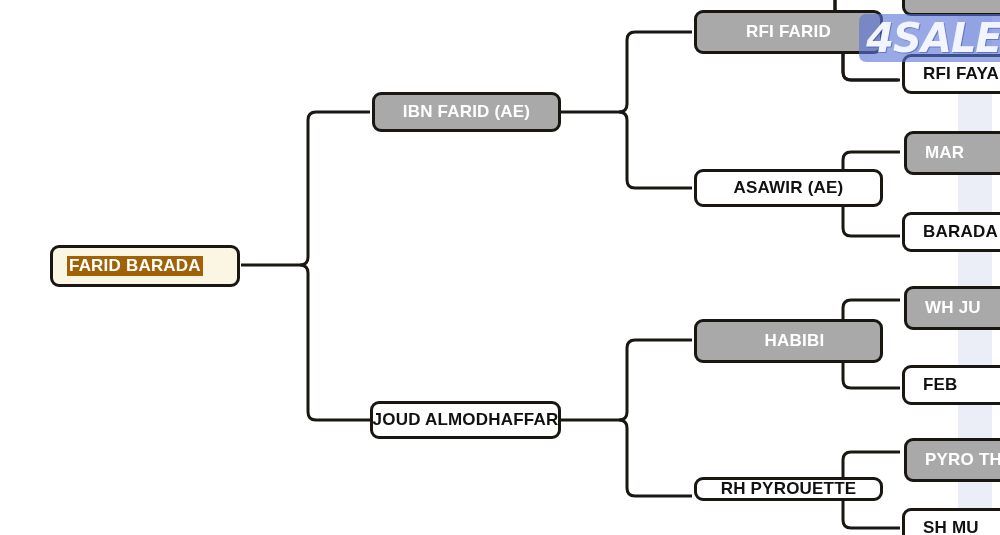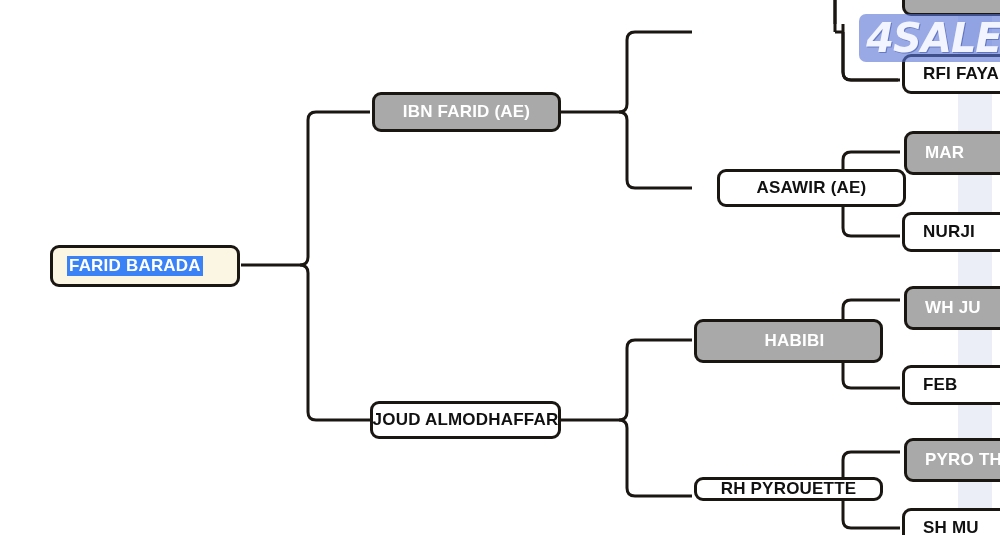--- a/index.html
+++ b/index.html
@@ -64,21 +64,21 @@
   }
 
   
   .node.root {
     background: #fbf5e4;
     color: #111;
     justify-content: flex-start;
     padding-left: 14px;
   }
   .node.root .label {
-    background: #3b82f6;
+    background: #a16207;
     color: #ffffff;
   }
 
   
   .node.gray {
     background: #a9a9a9;
     color: #ffffff;
   }
 
   
@@ -164,22 +164,25 @@
   </div>
 
   <div class="node plain align-center" style="left:370px; top:401px; width:191px; height:38px;">
     <span class="label">JOUD ALMODHAFFAR</span>
   </div>
 
   <div class="node gray align-center" style="left:372px; top:92px; width:189px; height:40px;">
     <span class="label">IBN FARID (AE)</span>
   </div>
 
-
-  <div class="node plain align-center" style="left:694px; top:169px; width:189px; height:38px;margin-left:23px;">
+  <div class="node gray align-center" style="left:694px; top:10px; width:189px; height:44px;">
+    <span class="label">RFI FARID</span>
+  </div>
+
+  <div class="node plain align-center" style="left:694px; top:169px; width:189px; height:38px;">
     <span class="label">ASAWIR (AE)</span>
   </div>
 
   <div class="node gray align-center" style="left:694px; top:319px; width:189px; height:44px;padding-left:12px;">
     <span class="label">HABIBI</span>
   </div>
 
   <div class="node plain align-center" style="left:694px; top:477px; width:189px; height:24px;">
     <span class="label">RH PYROUETTE</span>
   </div>
@@ -190,21 +193,21 @@
 
   <div class="node plain align-left" style="left:902px; top:54px; width:180px; height:40px;">
     <span class="label">RFI FAYARA E</span>
   </div>
 
   <div class="node gray align-left" style="left:904px; top:131px; width:180px; height:44px;">
     <span class="label">MAR</span>
   </div>
 
   <div class="node plain align-left" style="left:902px; top:212px; width:180px; height:40px;">
-    <span class="label">NURJI</span>
+    <span class="label">BARADA</span>
   </div>
 
   <div class="node gray align-left" style="left:904px; top:286px; width:180px; height:44px;">
     <span class="label">WH JU</span>
   </div>
 
   <div class="node plain align-left" style="left:902px; top:365px; width:180px; height:40px;">
     <span class="label">FEB</span>
   </div>
 

